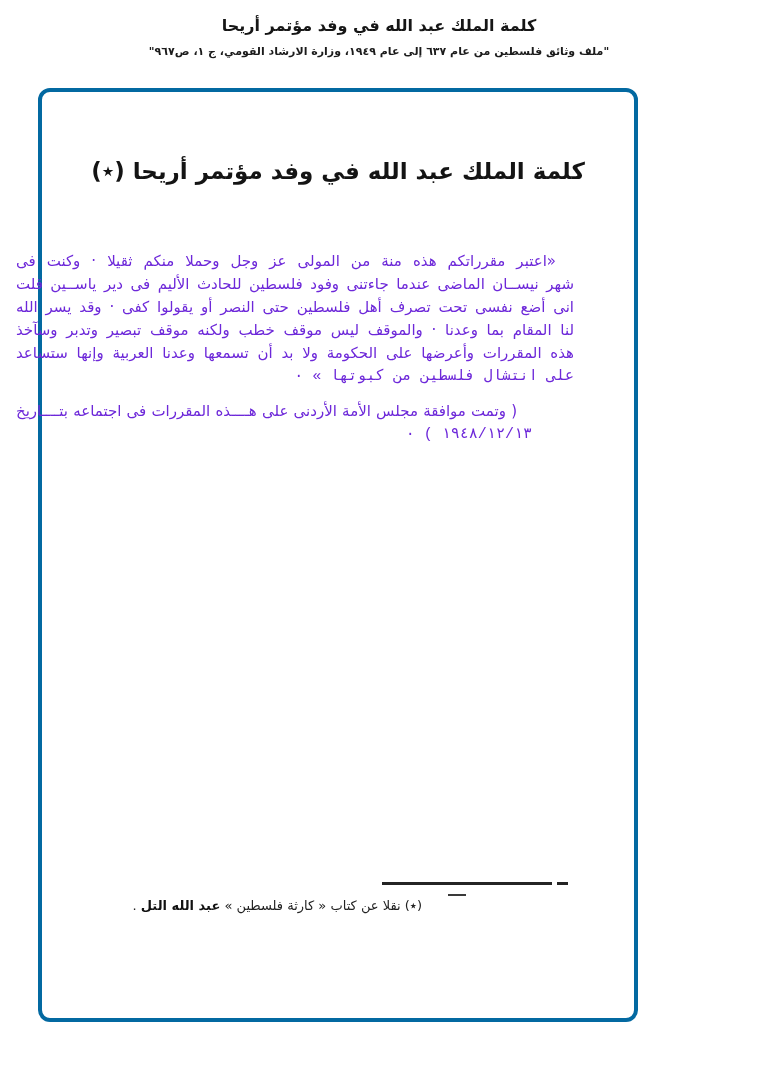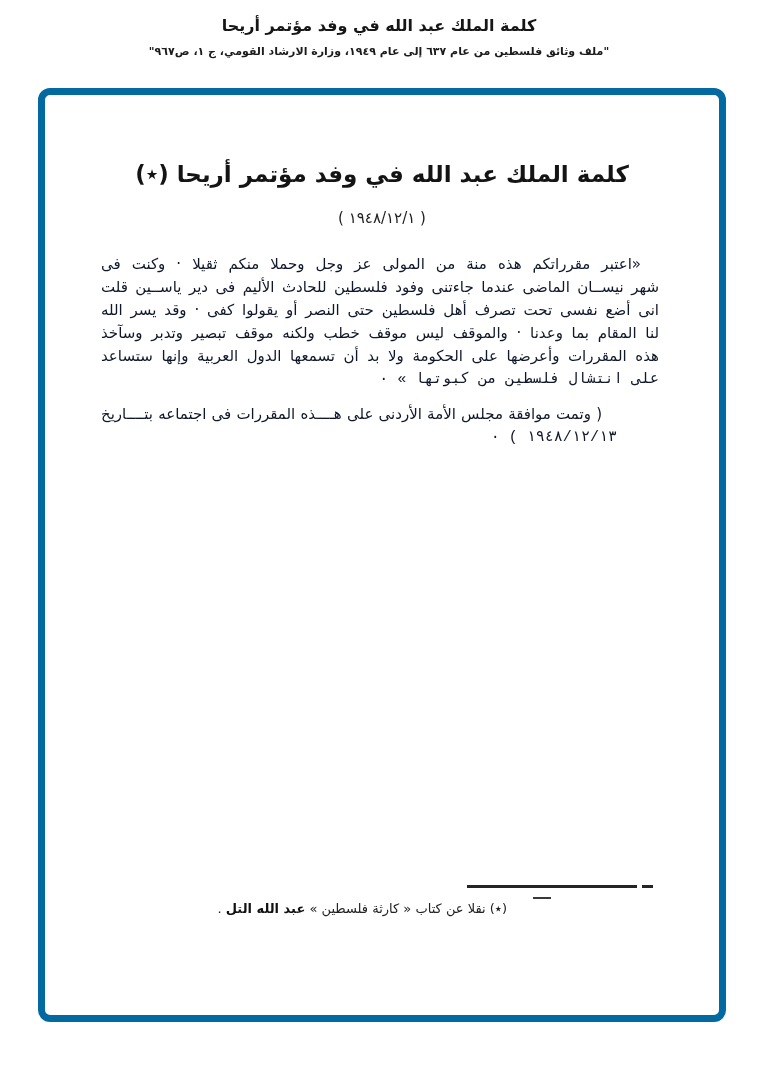--- a/index.html
+++ b/index.html
@@ -34,24 +34,24 @@
     text-align: center;
     direction: rtl;
     font-size: 11px;
     font-weight: bold;
     color: #1b1b1b;
   }
   .page-frame {
     position: absolute;
     left: 38px;
     top: 88px;
-    width: 688px;
+    width: 600px;
     height: 934px;
     box-sizing: border-box;
-    border: 7px solid #0369a1;
+    border: 4px solid #0369a1;
     border-radius: 12px;
     background: #ffffff;
   }
   .doc-title {
     position: absolute;
     top: 66px;
     left: 0;
     right: 0;
     text-align: center;
     direction: rtl;
@@ -69,21 +69,21 @@
     font-size: 15px;
     color: #1d1d1d;
   }
   .para {
     position: absolute;
     right: 60px;
     width: 558px;
     direction: rtl;
     font-size: 15px;
     line-height: 23px;
-    color: #0f172a;
+    color: #6d28d9;
   }
   .para-1 { top: 158px; }
   .para-2 { top: 308px; }
   .bodyline {
     text-align: justify;
     text-align-last: justify;
     white-space: normal;
     overflow: hidden;
     height: 23px;
   }
@@ -135,28 +135,27 @@
 <body>
 
 <div class="header-title">كلمة الملك عبد الله في وفد مؤتمر أريحا</div>
 
 <div class="header-source">"ملف وثائق فلسطين من عام ٦٣٧ إلى عام ١٩٤٩، وزارة الارشاد القومي، ج ١، ص٩٦٧"</div>
 
 <div class="page-frame">
 
   <div class="doc-title">كلمة الملك عبد الله في وفد مؤتمر أريحا (٭)</div>
 
-  <div class="doc-date">( ١٩٤٨/١٢/١ )</div>
 
   <div class="para para-1">
     <div class="bodyline first">«اعتبر مقرراتكم هذه منة من المولى عز وجل وحملا منكم ثقيلا · وكنت فى</div>
     <div class="bodyline">شهر نيســان الماضى عندما جاءتنى وفود فلسطين للحادث الأليم فى دير ياســين قلت</div>
     <div class="bodyline">انى أضع نفسى تحت تصرف أهل فلسطين حتى النصر أو يقولوا كفى · وقد يسر الله</div>
     <div class="bodyline">لنا المقام بما وعدنا · والموقف ليس موقف خطب ولكنه موقف تبصير وتدبر وسآخذ</div>
-    <div class="bodyline">هذه المقررات وأعرضها على الحكومة ولا بد أن تسمعها الدول العربية وإنها ستساعد</div>
+    <div class="bodyline">هذه المقررات وأعرضها على الحكومة ولا بد أن تسمعها وعدنا العربية وإنها ستساعد</div>
     <div class="bodyline last">على انتشال فلسطين من كبوتها » ·</div>
   </div>
 
   <div class="para para-2">
     <div class="bodyline first2">( وتمت موافقة مجلس الأمة الأردنى على هــــذه المقررات فى اجتماعه بتــــاريخ</div>
     <div class="bodyline last">١٩٤٨/١٢/١٣ ) ·</div>
   </div>
 
   <div class="fn-rule-main"></div>
   <div class="fn-rule-dash"></div>

